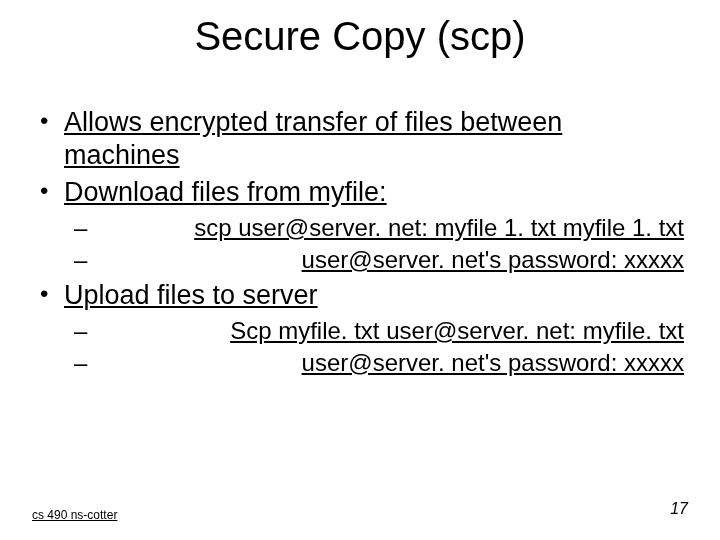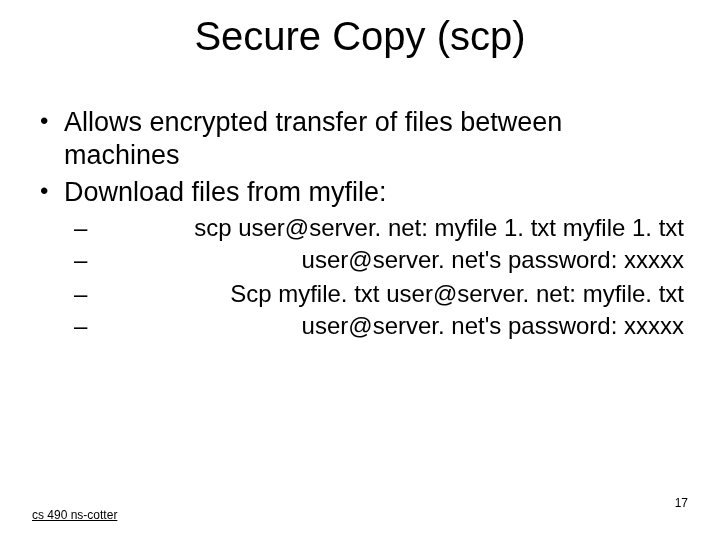--- a/index.html
+++ b/index.html
@@ -28,20 +28,21 @@
     font-weight: 400;
     letter-spacing: 0px;
   }
   .body {
     position: absolute;
     top: 106px;
     left: 36px;
     right: 36px;
     font-size: 27px;
     line-height: 1.22;
+    text-decoration: underline;
   }
   .l1 {
     position: relative;
     padding-left: 28px;
     margin-bottom: 4px;
   }
   .l1::before {
     content: "•";
     position: absolute;
     left: 4px;
@@ -67,41 +68,43 @@
   .footer-left {
     position: absolute;
     left: 32px;
     bottom: 18px;
     font-size: 12px;
     text-decoration: underline;
   }
   .footer-right {
     position: absolute;
     right: 32px;
-    bottom: 30px;
-    font-size: 12px;
+    bottom: 22px;
+    font-size: 16px;
+    font-style: italic;
   }
 </style>
 </head>
 <body>
 
 <div class="slide">
 
   <div class="title">Secure Copy (scp)</div>
 
   <div class="body">
 
     <div class="l1">Allows encrypted transfer of files between machines</div>
     <div class="l1">Download files from myfile:</div>
 
     <div class="l2">scp user@server. net: myfile 1. txt myfile 1. txt</div>
     <div class="l2">user@server. net's password: xxxxx</div>
 
     <div class="spacer-sm"></div>
 
+    <div class="l1">Upload files to server</div>
 
     <div class="l2">Scp myfile. txt user@server. net: myfile. txt</div>
     <div class="l2">user@server. net's password: xxxxx</div>
 
   </div>
 
   <div class="footer-left">cs 490 ns-cotter</div>
   <div class="footer-right">17</div>
 
 </div>

